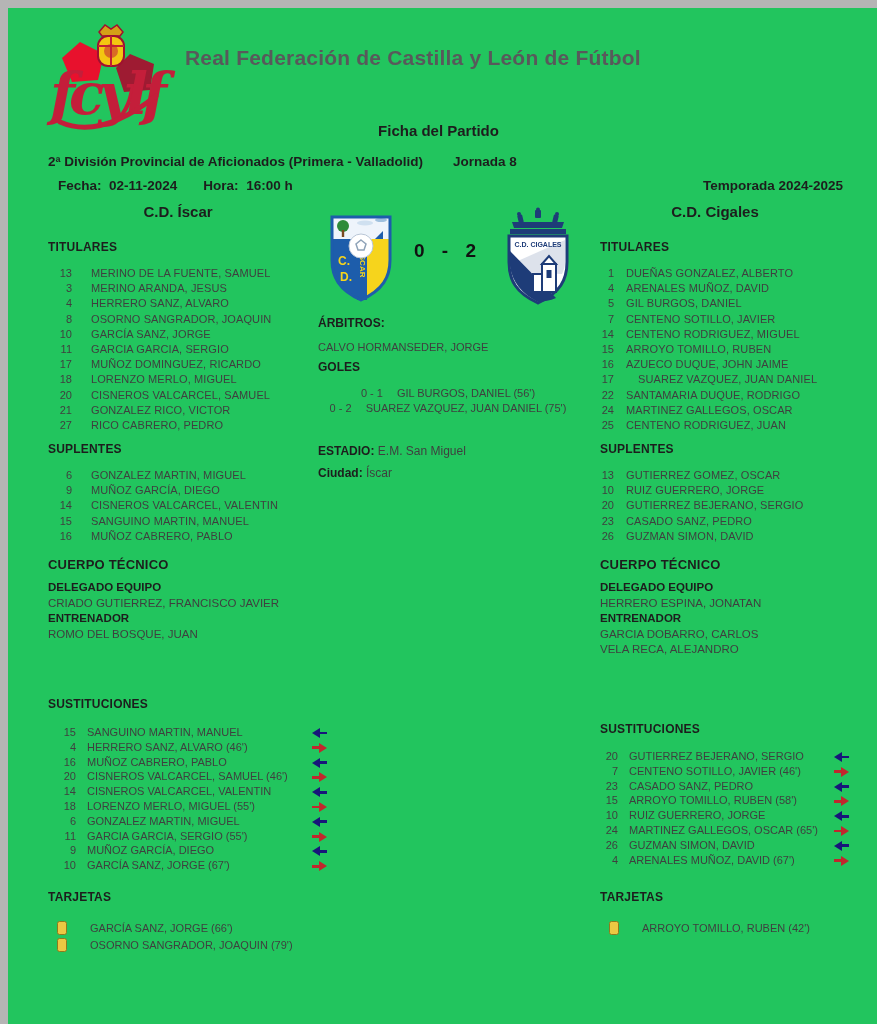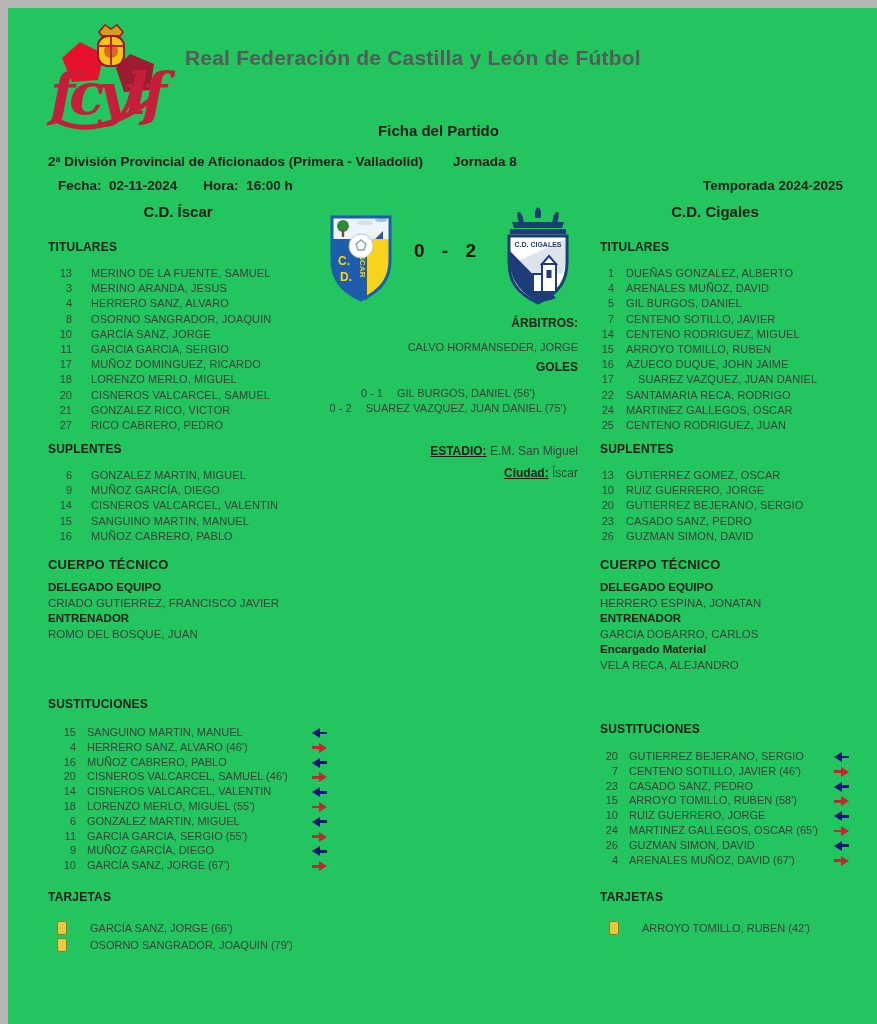--- a/index.html
+++ b/index.html
@@ -21,27 +21,27 @@
   .team-name.home{left:48px;width:260px;}
   .team-name.away{left:600px;width:230px;}
   .score{left:390px;top:240px;width:116px;text-align:center;font-size:19px;font-weight:bold;color:#111;letter-spacing:6px;}
 
   .col-section{position:absolute;}
   .sec-label{font-size:12px;font-weight:bold;color:#1d1d1d;letter-spacing:.2px;margin-bottom:13px;}
   .plist .row{display:flex;align-items:flex-start;height:15.2px;font-size:11px;color:#3f3f3f;}
   .plist .num{flex:none;width:24px;text-align:right;}
   .plist .nm{margin-left:19px;white-space:nowrap;letter-spacing:.1px;}
 
-  .center-block{left:318px;width:260px;text-align:right;}
+  .center-block{left:318px;width:260px;text-align:left;}
   .c-label{font-size:12px;font-weight:bold;color:#1d1d1d;margin-bottom:11px;}
   .c-line{font-size:11px;color:#3f3f3f;}
   .goal-row{display:flex;justify-content:center;gap:14px;font-size:11px;color:#3f3f3f;height:15px;align-items:baseline;}
   .goal-row .gscore{flex:none;}
   .estadio-line{font-size:12px;color:#3f3f3f;margin-bottom:8px;}
-  .estadio-line b{color:#1d1d1d;text-decoration:underline;}
+  .estadio-line b{color:#1d1d1d;}
 
   .staff .role{font-size:11.5px;font-weight:bold;color:#1d1d1d;height:15.5px;line-height:15.5px;white-space:nowrap;}
   .staff .sname{font-size:11.5px;color:#3f3f3f;height:15.5px;line-height:15.5px;white-space:nowrap;}
   .staff .sec-label{font-size:13px;margin-bottom:8px;}
 
   .subs .row{position:relative;display:flex;align-items:baseline;height:14.8px;font-size:11px;color:#3f3f3f;}
   .subs .num{flex:none;width:28px;text-align:right;}
   .subs .nm{margin-left:11px;white-space:nowrap;}
   .arrow{position:absolute;right:0;top:2px;display:inline-block;width:17px;height:10px;}
   .arrow::before{content:"";position:absolute;top:3.6px;width:10px;height:2.8px;background:currentColor;}
@@ -399,21 +399,21 @@
           <span class="nm" style="margin-left:12px;">AZUECO DUQUE, JOHN JAIME</span>
         </div>
 
         <div class="row">
           <span class="num" style="width:14px;">17</span>
           <span class="nm" style="margin-left:24px;">SUAREZ VAZQUEZ, JUAN DANIEL</span>
         </div>
 
         <div class="row">
           <span class="num" style="width:14px;">22</span>
-          <span class="nm" style="margin-left:12px;">SANTAMARIA RECA, RODRIGO</span>
+          <span class="nm" style="margin-left:12px;">SANTAMARIA DUQUE, RODRIGO</span>
         </div>
 
         <div class="row">
           <span class="num" style="width:14px;">24</span>
           <span class="nm" style="margin-left:12px;">MARTINEZ GALLEGOS, OSCAR</span>
         </div>
 
         <div class="row">
           <span class="num" style="width:14px;">25</span>
           <span class="nm" style="margin-left:12px;">CENTENO RODRIGUEZ, JUAN</span>
@@ -461,21 +461,20 @@
           <div class="sname">HERRERO ESPINA, JONATAN</div>
         </div>
 
         <div>
           <div class="role">ENTRENADOR</div>
           <div class="sname">GARCIA DOBARRO, CARLOS</div>
         </div>
 
 
         <div>
-          <div class="role">Encargado Material</div>
           <div class="sname">VELA RECA, ALEJANDRO</div>
         </div>
       </div>
   </div>
 
   <div class="col-section subs" style="left:600px;top:722px;width:250px;">
     <div class="sec-label" style="margin-bottom:14px;">SUSTITUCIONES</div>
     <div>
 
         <div class="row">

